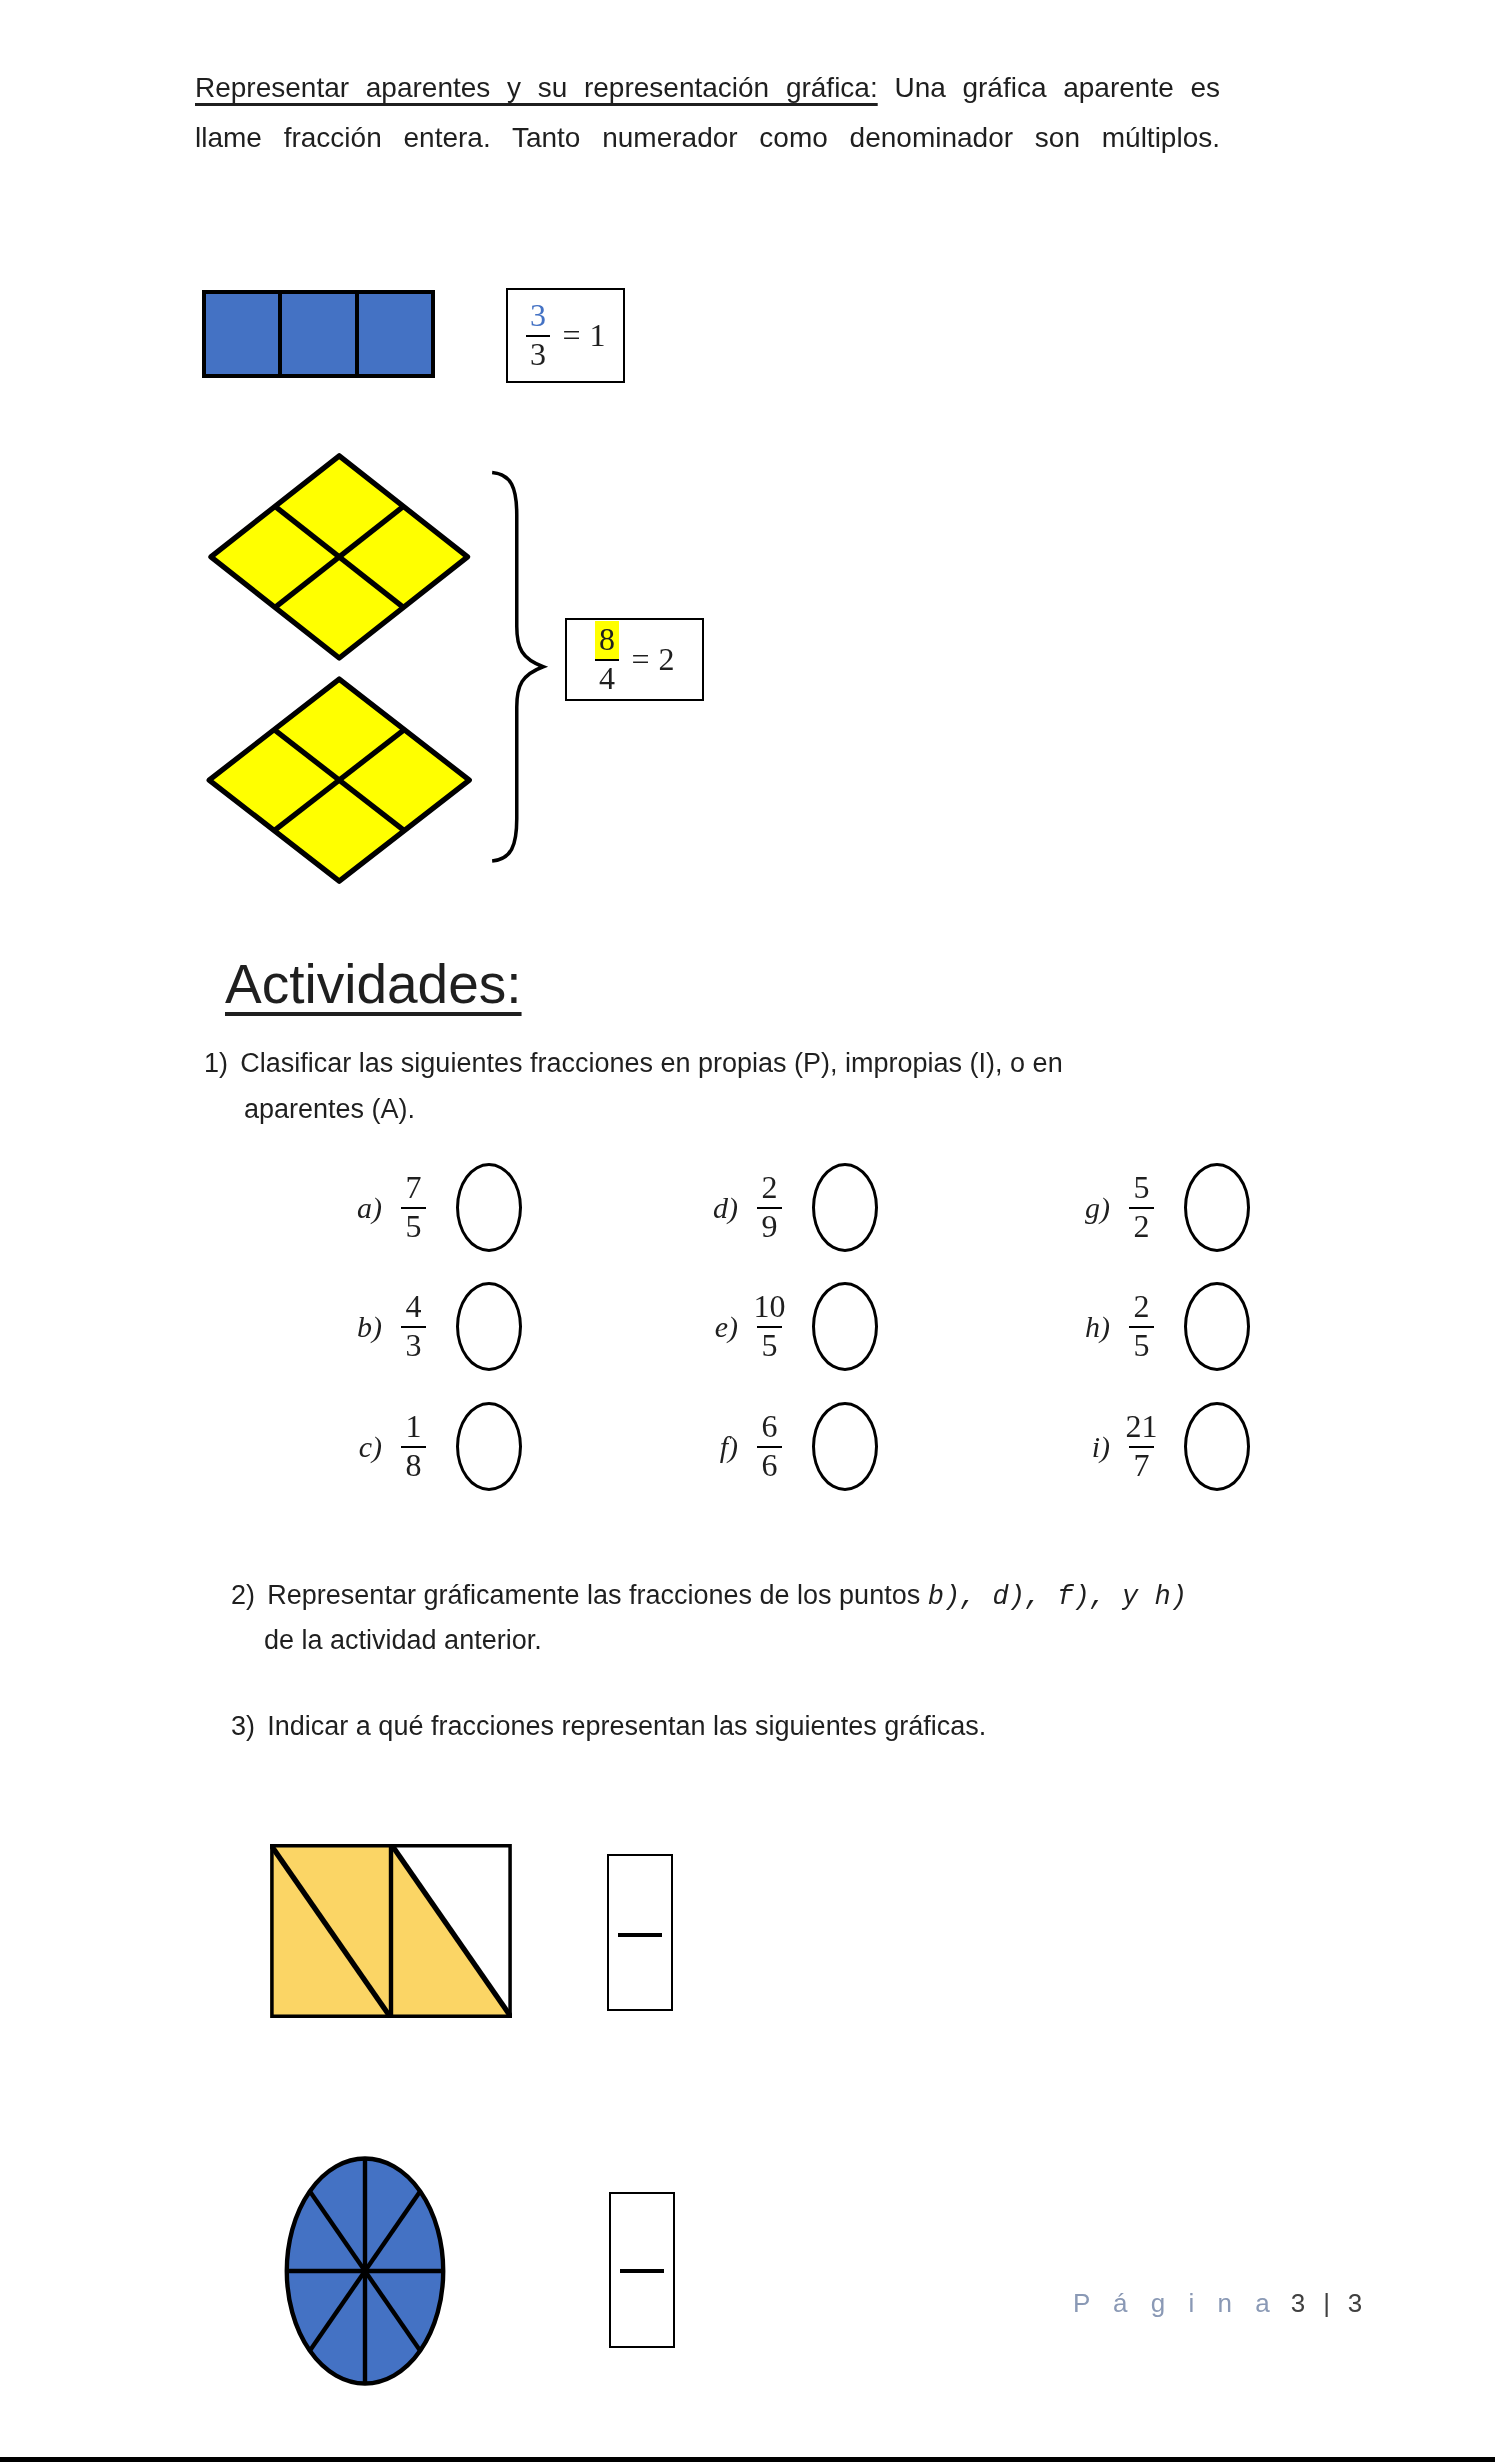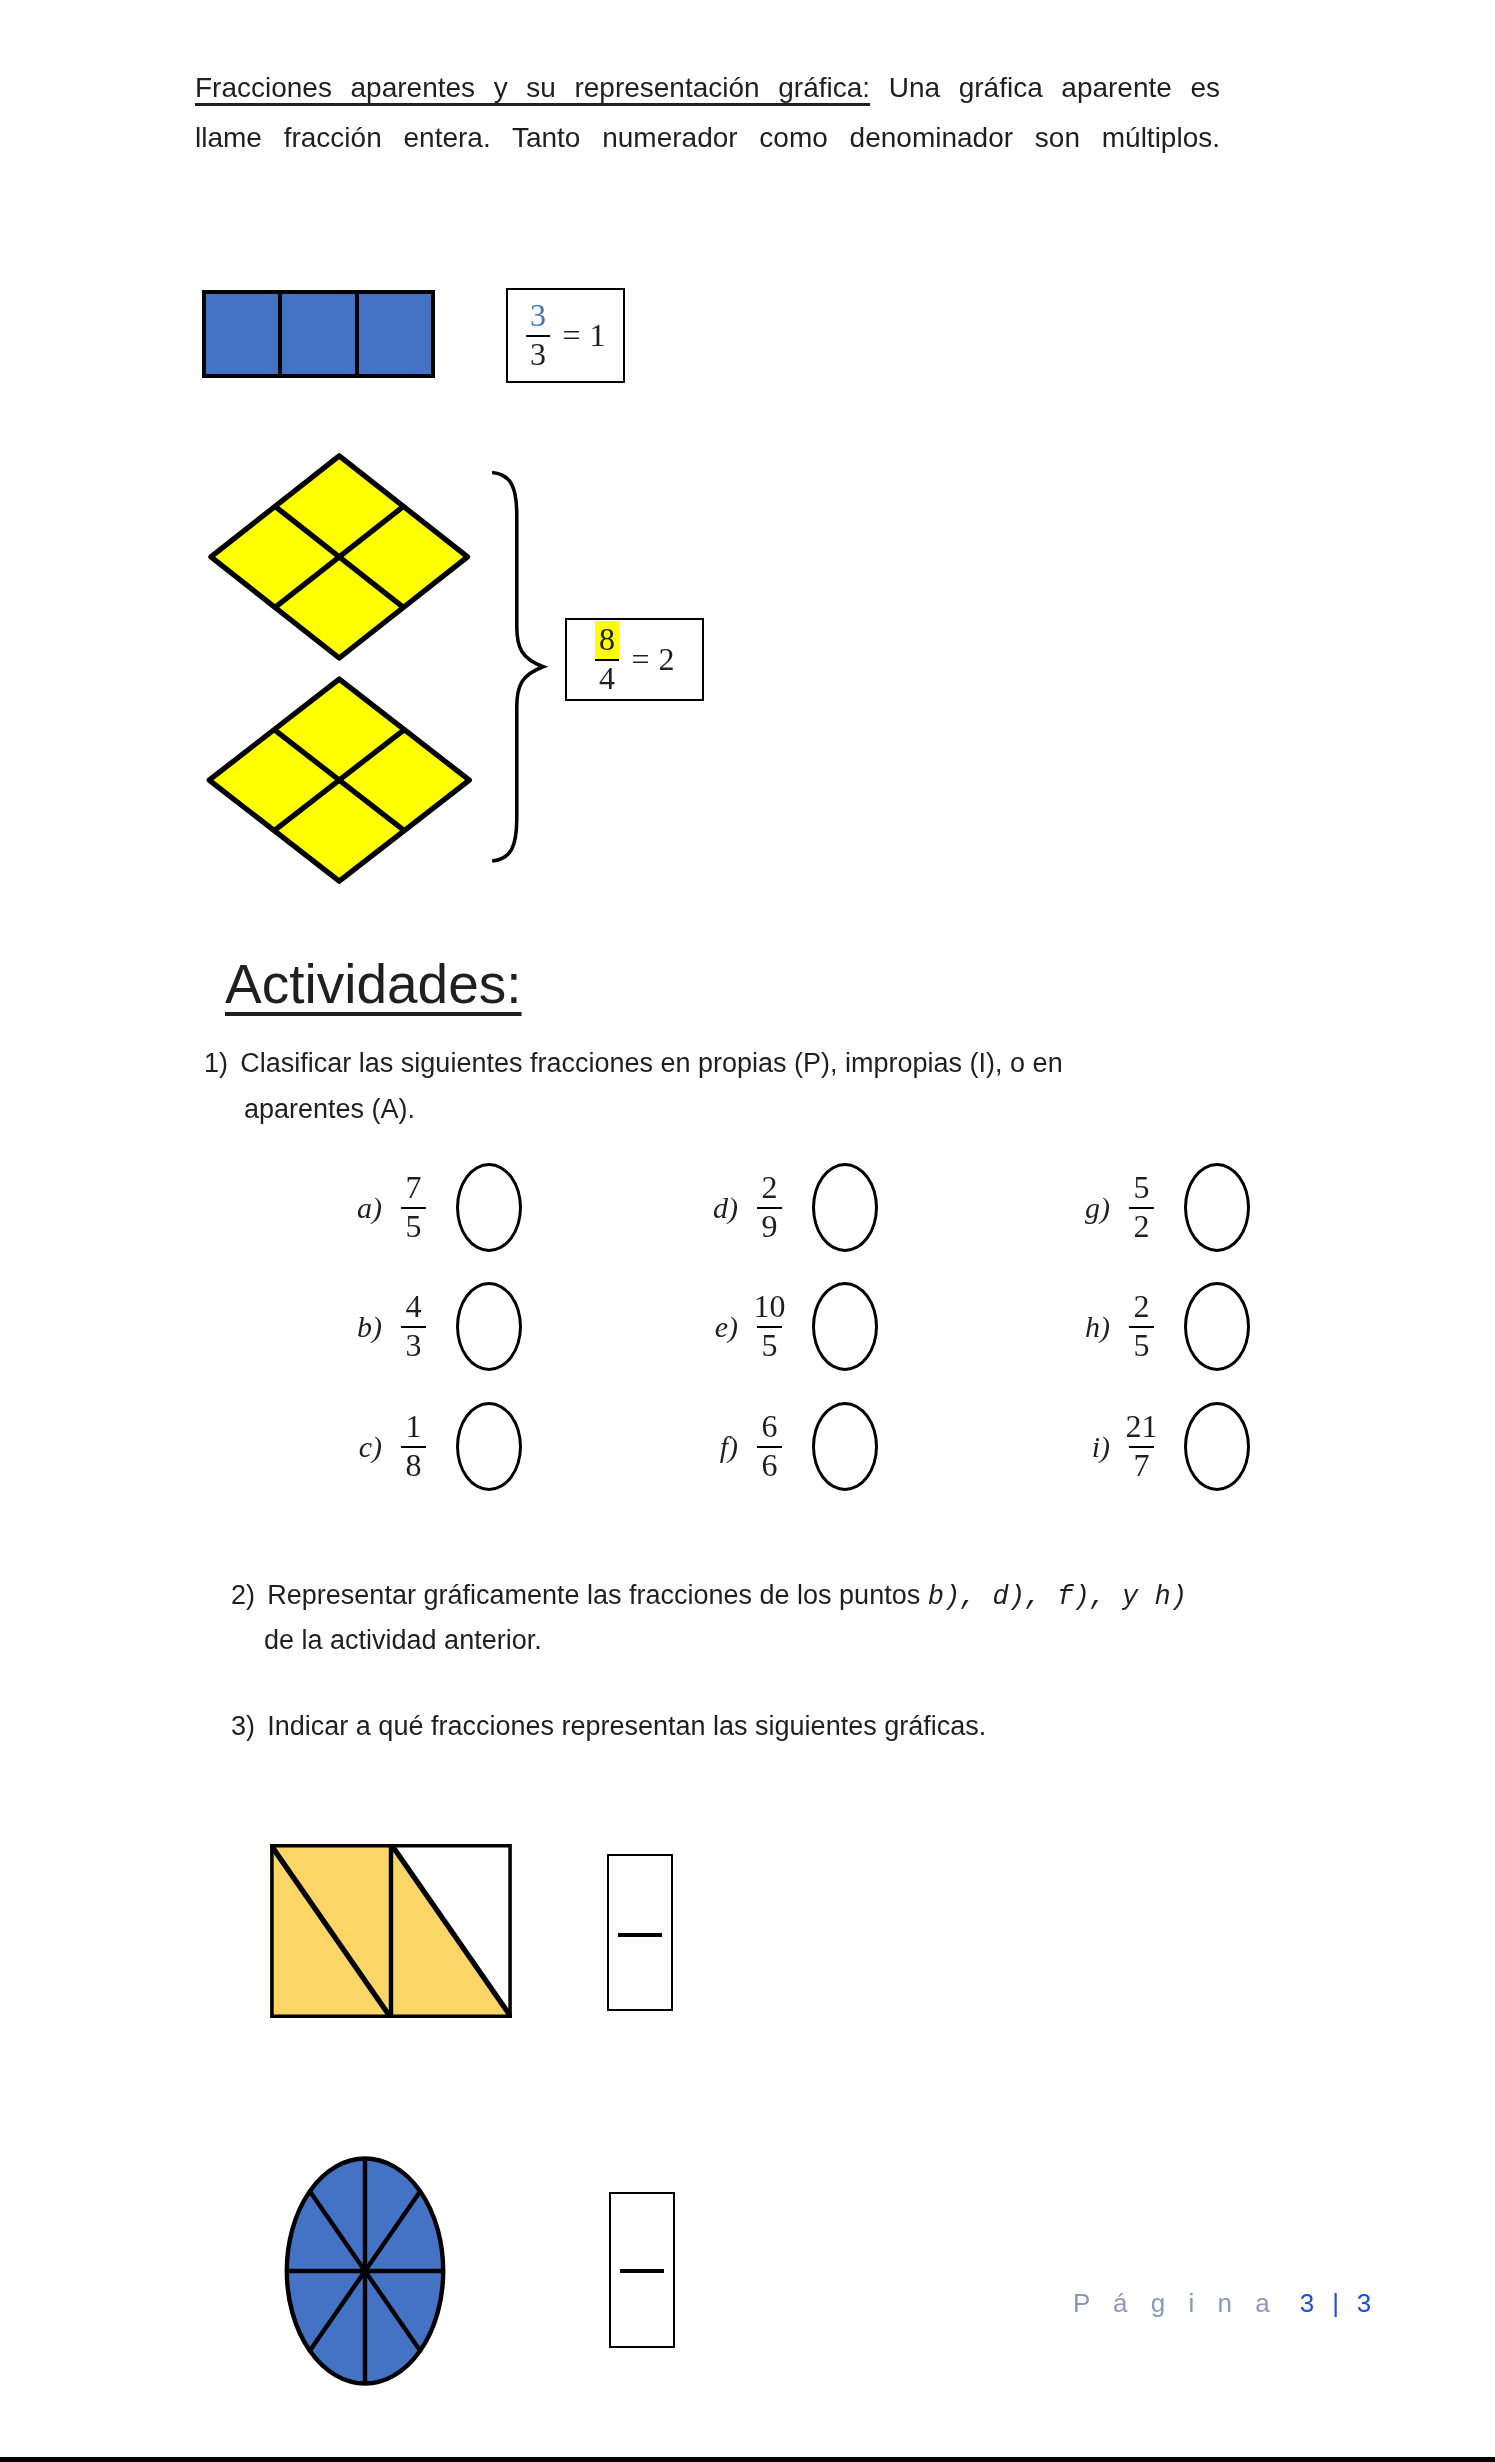--- a/index.html
+++ b/index.html
@@ -51,29 +51,29 @@
   .ansbox{border:2.6px solid #000;box-sizing:border-box;background:#fff;position:absolute;}
   .ansbox .bar{position:absolute;left:50%;transform:translateX(-50%);width:44px;height:4.4px;background:#000;}
   .ansbox1{left:607px;top:1854px;width:66px;height:157px;}
   .ansbox1 .bar{top:77px;}
   .ansbox2{left:609px;top:2192px;width:66px;height:156px;}
   .ansbox2 .bar{top:75px;}
 
   
   .footer{left:1073px;top:2288px;font-size:26px;white-space:nowrap;}
   .footer .pg{color:#8A99B5;letter-spacing:8px;}
-  .footer .pn{color:#1d4ed8;letter-spacing:5.3px;margin-left:15px;}
+  .footer .pn{color:#404040;letter-spacing:5.3px;margin-left:6px;}
 
   .bottom-edge{left:0;top:2457px;width:1495px;height:5.3px;background:#000;}
 </style>
 </head>
 <body>
 
 <div class="abs intro">
-  <div class="pline"><span class="lead">Fracciones aparentes y su representación gráfica:</span> <span>Una gráfica aparente es</span></div>
+  <div class="pline"><span class="lead">Representar aparentes y su representación gráfica:</span> <span>Una gráfica aparente es</span></div>
   <div class="pline">llame fracción entera. Tanto numerador como denominador son múltiplos.</div>
 </div>
 
 <div class="abs bar3">
   <div class="cell"></div>
   <div class="cell"></div>
   <div class="cell"></div>
 </div>
 
 <div class="abs exbox exbox1">

